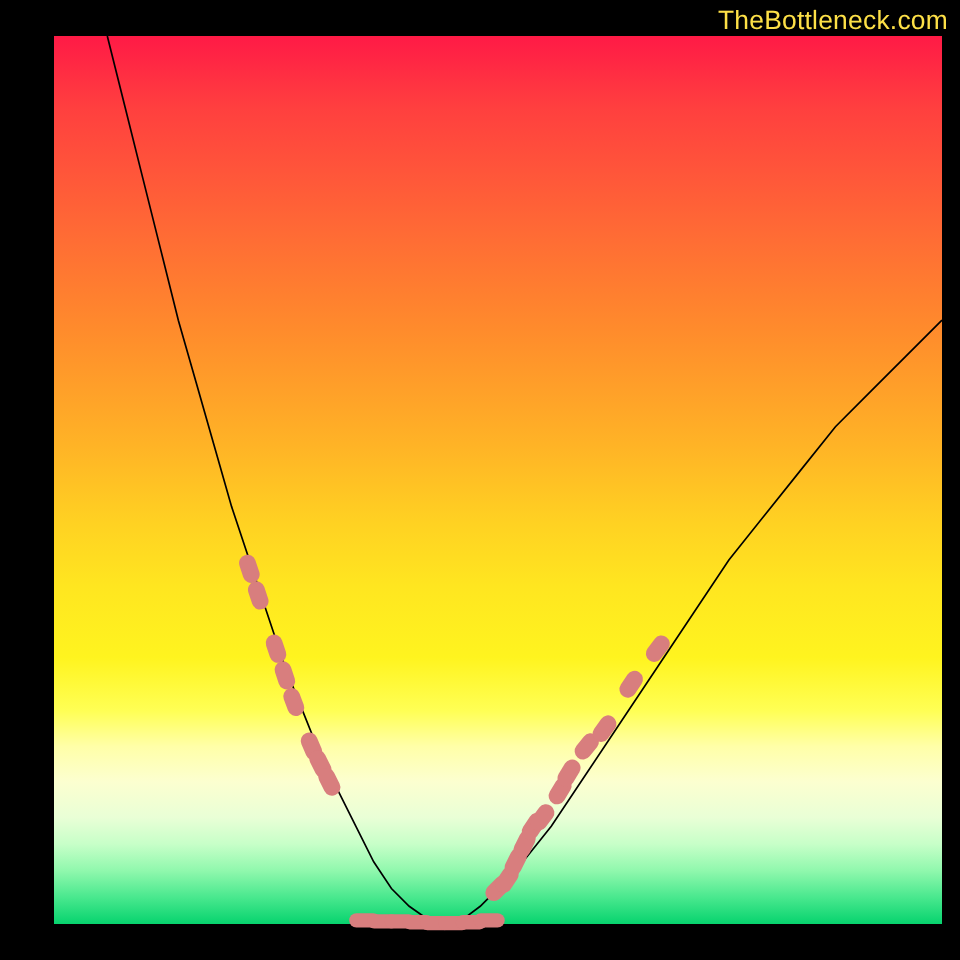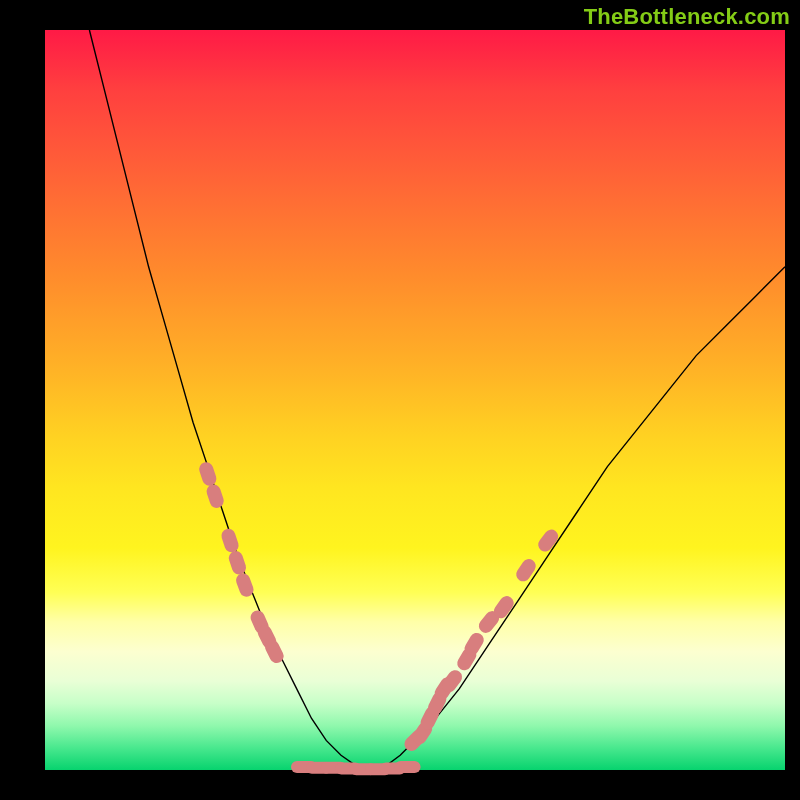--- a/index.html
+++ b/index.html
@@ -14,23 +14,23 @@
   .frame {
     position: relative;
     width: 800px;
     height: 800px;
     background: #000;
   }
   .watermark {
     position: absolute;
     top: 4px;
     right: 10px;
-    color: #84cc16;
+    color: #fde047;
     font-size: 22px;
-    font-weight: bold;
+    font-weight: normal;
     letter-spacing: 0.2px;
     z-index: 10;
   }
   .plot-area {
     position: absolute;
     left: 45px;
     top: 30px;
     width: 740px;
     height: 740px;
     background: linear-gradient(to bottom,

